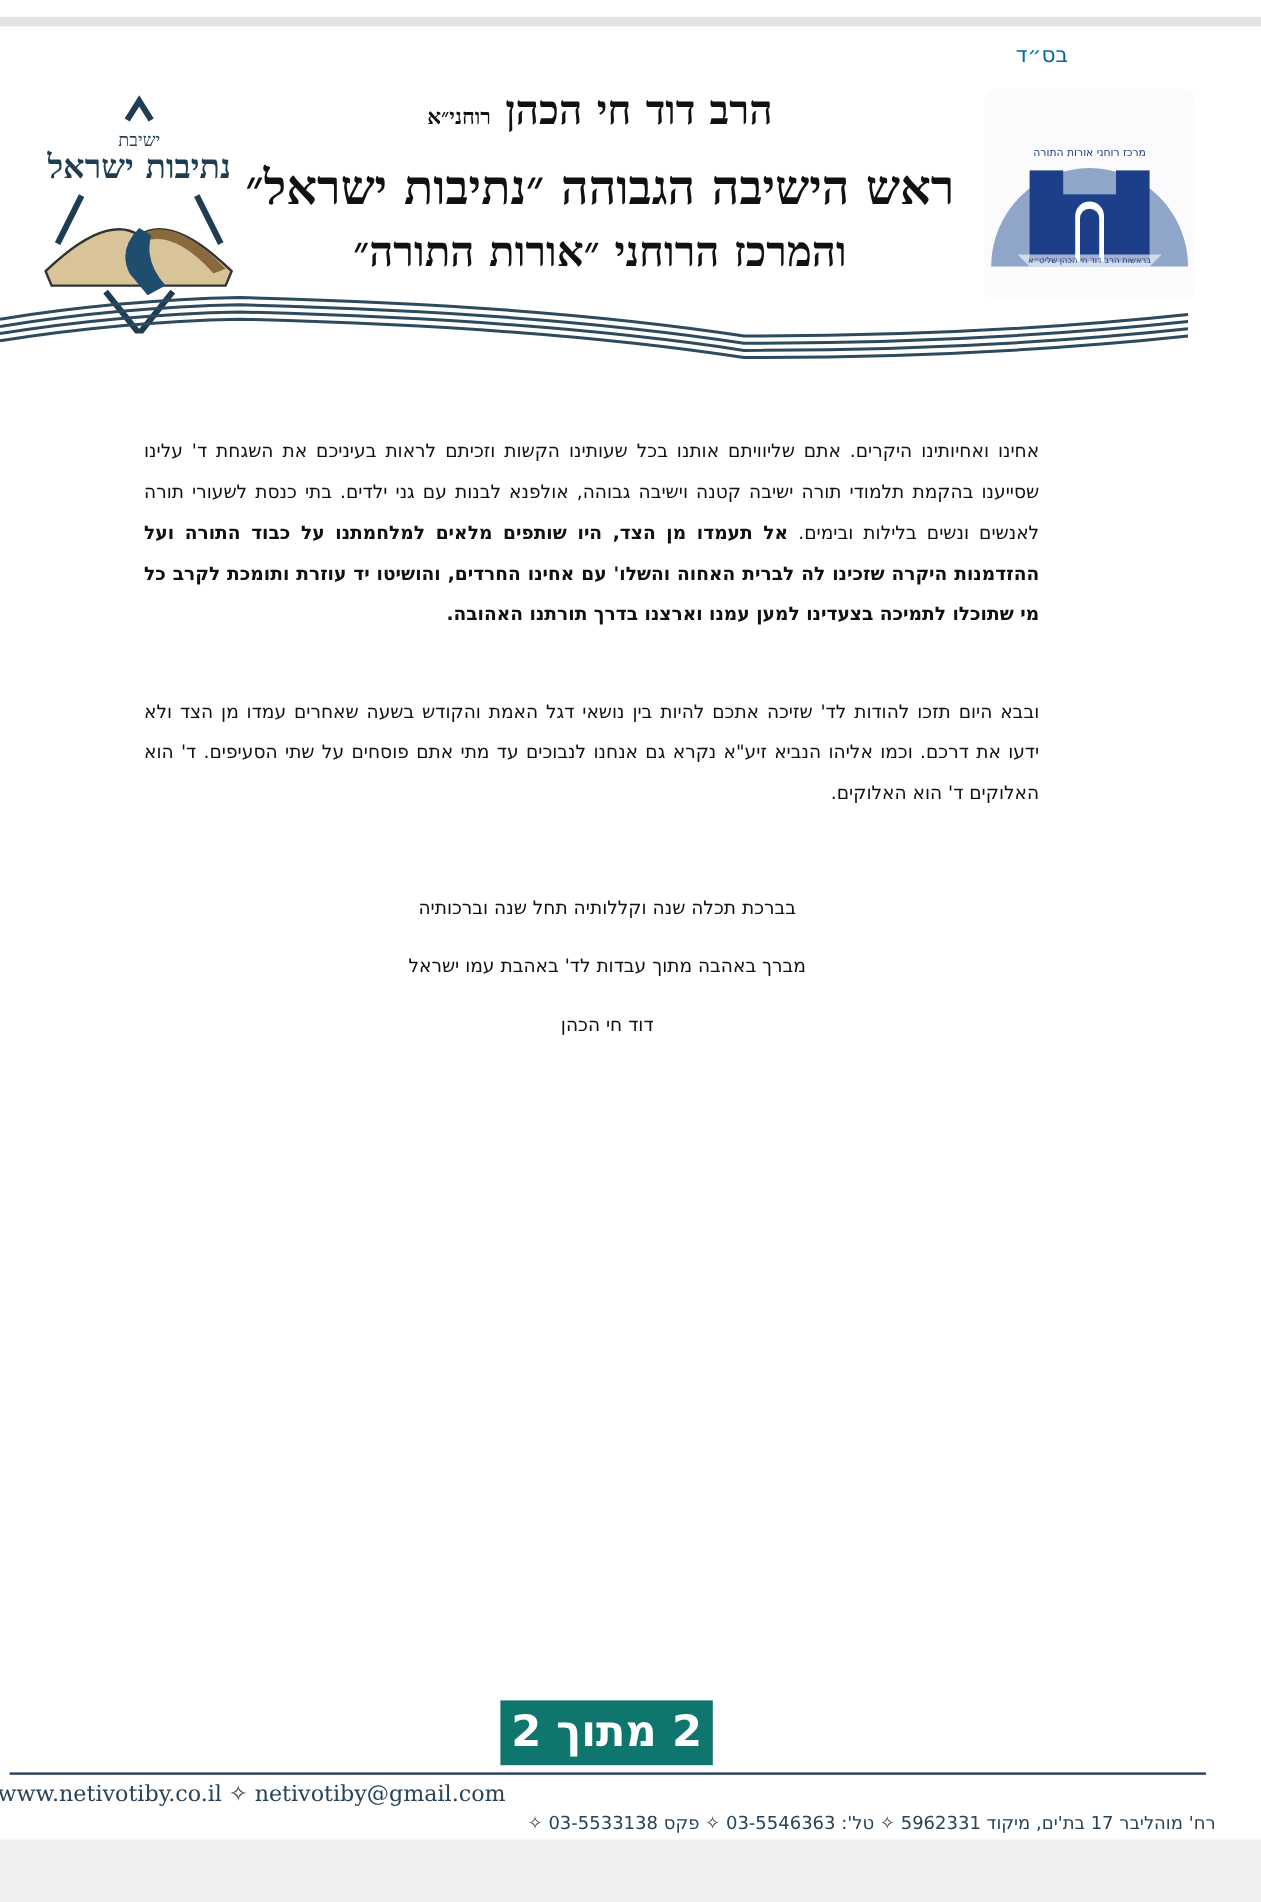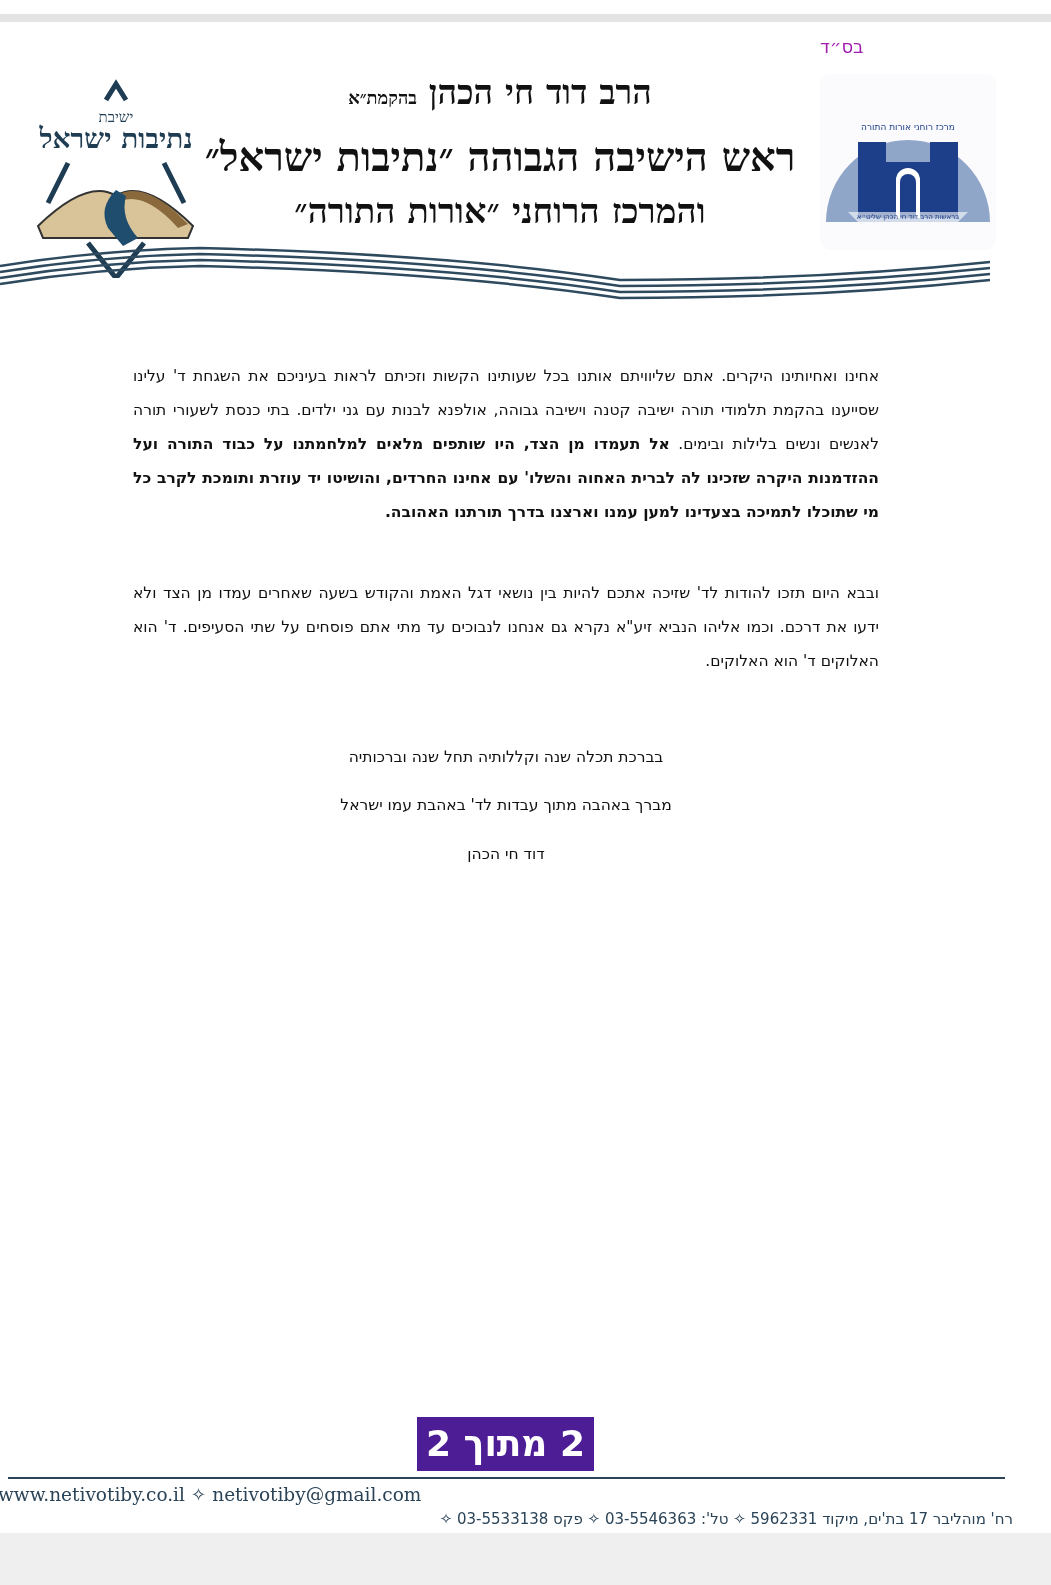--- a/index.html
+++ b/index.html
@@ -5,48 +5,48 @@
   html, body { margin: 0; padding: 0; }
   body {
     width: 1051px; height: 1585px; position: relative; overflow: hidden;
     background: #ffffff;
     font-family: "DejaVu Sans", "Liberation Sans", sans-serif;
   }
   .topbar { position: absolute; left: 0; top: 0; width: 1051px; height: 14px; background: #ffffff; }
   .topband { position: absolute; left: 0; top: 14px; width: 1051px; height: 8px; background: #e4e4e4; }
   .bottomband { position: absolute; left: 0; top: 1533px; width: 1051px; height: 52px; background: #efefef; }
 
-  .bsd { position: absolute; top: 36px; left: 820px; width: 70px; text-align: left; direction: rtl;
-         font-size: 18px; color: #a21caf; }
+  .bsd { position: absolute; top: 36px; left: 820px; width: 70px; text-align: right; direction: rtl;
+         font-size: 18px; color: #0369a1; }
 
   .hdr-line { position: absolute; left: 200px; width: 600px; text-align: center; direction: rtl;
               font-family: "DejaVu Serif", "Liberation Serif", serif; font-weight: bold; color: #111; }
   .hdr-1 { top: 72px; font-size: 34px; }
   .hdr-1 .small { font-size: 18px; font-weight: bold; }
   .hdr-2 { top: 133px; font-size: 40px; left: 190px; width: 620px; }
   .hdr-3 { top: 190px; font-size: 35px; }
 
   .logo-right { position: absolute; left: 818px; top: 72px; width: 180px; height: 180px; }
   .logo-left { position: absolute; left: 0; top: 78px; width: 180px; height: 200px; margin-left: 28px; }
   .wave { position: absolute; left: 0; top: 240px; width: 1000px; height: 60px; }
 
-  .body-text { position: absolute; left: 133px; width: 746px; direction: rtl; text-align: justify;
+  .body-text { position: absolute; left: 120px; width: 746px; direction: rtl; text-align: justify;
                font-size: 15.5px; line-height: 34px; color: #111; }
   .p1 { top: 359px; }
   .p2 { top: 576px; }
   .b { font-weight: bold; }
 
   .sign { position: absolute; left: 133px; width: 746px; direction: rtl; text-align: center;
           font-size: 15.5px; color: #111; }
   .s1 { top: 748px; }
   .s2 { top: 796px; }
   .s3 { top: 845px; }
   .sign span { display: inline-block; direction: rtl; }
 
-  .pagebox { position: absolute; left: 417px; top: 1417px; width: 177px; height: 54px; background: #4c1d95;
+  .pagebox { position: absolute; left: 417px; top: 1417px; width: 177px; height: 54px; background: #0f766e;
              color: #ffffff; font-size: 36px; font-weight: bold; text-align: center; line-height: 54px; direction: rtl; }
   .footline { position: absolute; left: 8px; top: 1477px; width: 997px; height: 2px; background: #2a4357; }
   .footer { position: absolute; left: 0; top: 1484px; width: 1051px; height: 30px; white-space: nowrap; color: #2a4357; }
   .footer .ltr { position: absolute; left: -2px; top: 0; font-family: "DejaVu Serif", "Liberation Serif", serif; font-size: 18.5px; direction: ltr; }
   .footer .rtl { position: absolute; right: 38px; top: 2px; font-size: 15px; direction: rtl; margin-top: 24px; }
 </style>
 </head>
 <body>
 
 <div class="topbar"></div>
@@ -88,21 +88,21 @@
       <path d="M0 26 Q100 10 200 8 Q450 14 620 40 Q820 40 990 22"></path>
       <path d="M0 32 Q100 16 200 14 Q450 20 620 46 Q820 46 990 28"></path>
       <path d="M0 38 Q100 22 200 20 Q450 26 620 52 Q820 52 990 34"></path>
       <path d="M0 44 Q100 28 200 26 Q450 32 620 58 Q820 58 990 40"></path>
     </g>
   </svg>
 </div>
 
 <div class="hdr-line hdr-1">
   <span>הרב דוד חי הכהן</span>
-  <span class="small">בהקמת״א</span>
+  <span class="small">רוחני״א</span>
 </div>
 <div class="hdr-line hdr-2">ראש הישיבה הגבוהה ״נתיבות ישראל״</div>
 <div class="hdr-line hdr-3">והמרכז הרוחני ״אורות התורה״</div>
 
 <div class="body-text p1">
   <span>אחינו ואחיותינו היקרים. אתם שליוויתם אותנו בכל שעותינו הקשות וזכיתם לראות בעיניכם את השגחת ד' עלינו שסייענו בהקמת תלמודי תורה ישיבה קטנה וישיבה גבוהה, אולפנא לבנות עם גני ילדים. בתי כנסת לשעורי תורה לאנשים ונשים בלילות ובימים. </span><span class="b">אל תעמדו מן הצד, היו שותפים מלאים למלחמתנו על כבוד התורה ועל ההזדמנות היקרה שזכינו לה לברית האחוה והשלו' עם אחינו החרדים, והושיטו יד עוזרת ותומכת לקרב כל מי שתוכלו לתמיכה בצעדינו למען עמנו וארצנו בדרך תורתנו האהובה.</span>
 </div>
 <div class="body-text p2">ובבא היום תזכו להודות לד' שזיכה אתכם להיות בין נושאי דגל האמת והקודש בשעה שאחרים עמדו מן הצד ולא ידעו את דרכם. וכמו אליהו הנביא זיע"א נקרא גם אנחנו לנבוכים עד מתי אתם פוסחים על שתי הסעיפים. ד' הוא האלוקים ד' הוא האלוקים.</div>
 
 <div class="sign s1"><span>בברכת תכלה שנה וקללותיה תחל שנה וברכותיה</span></div>

